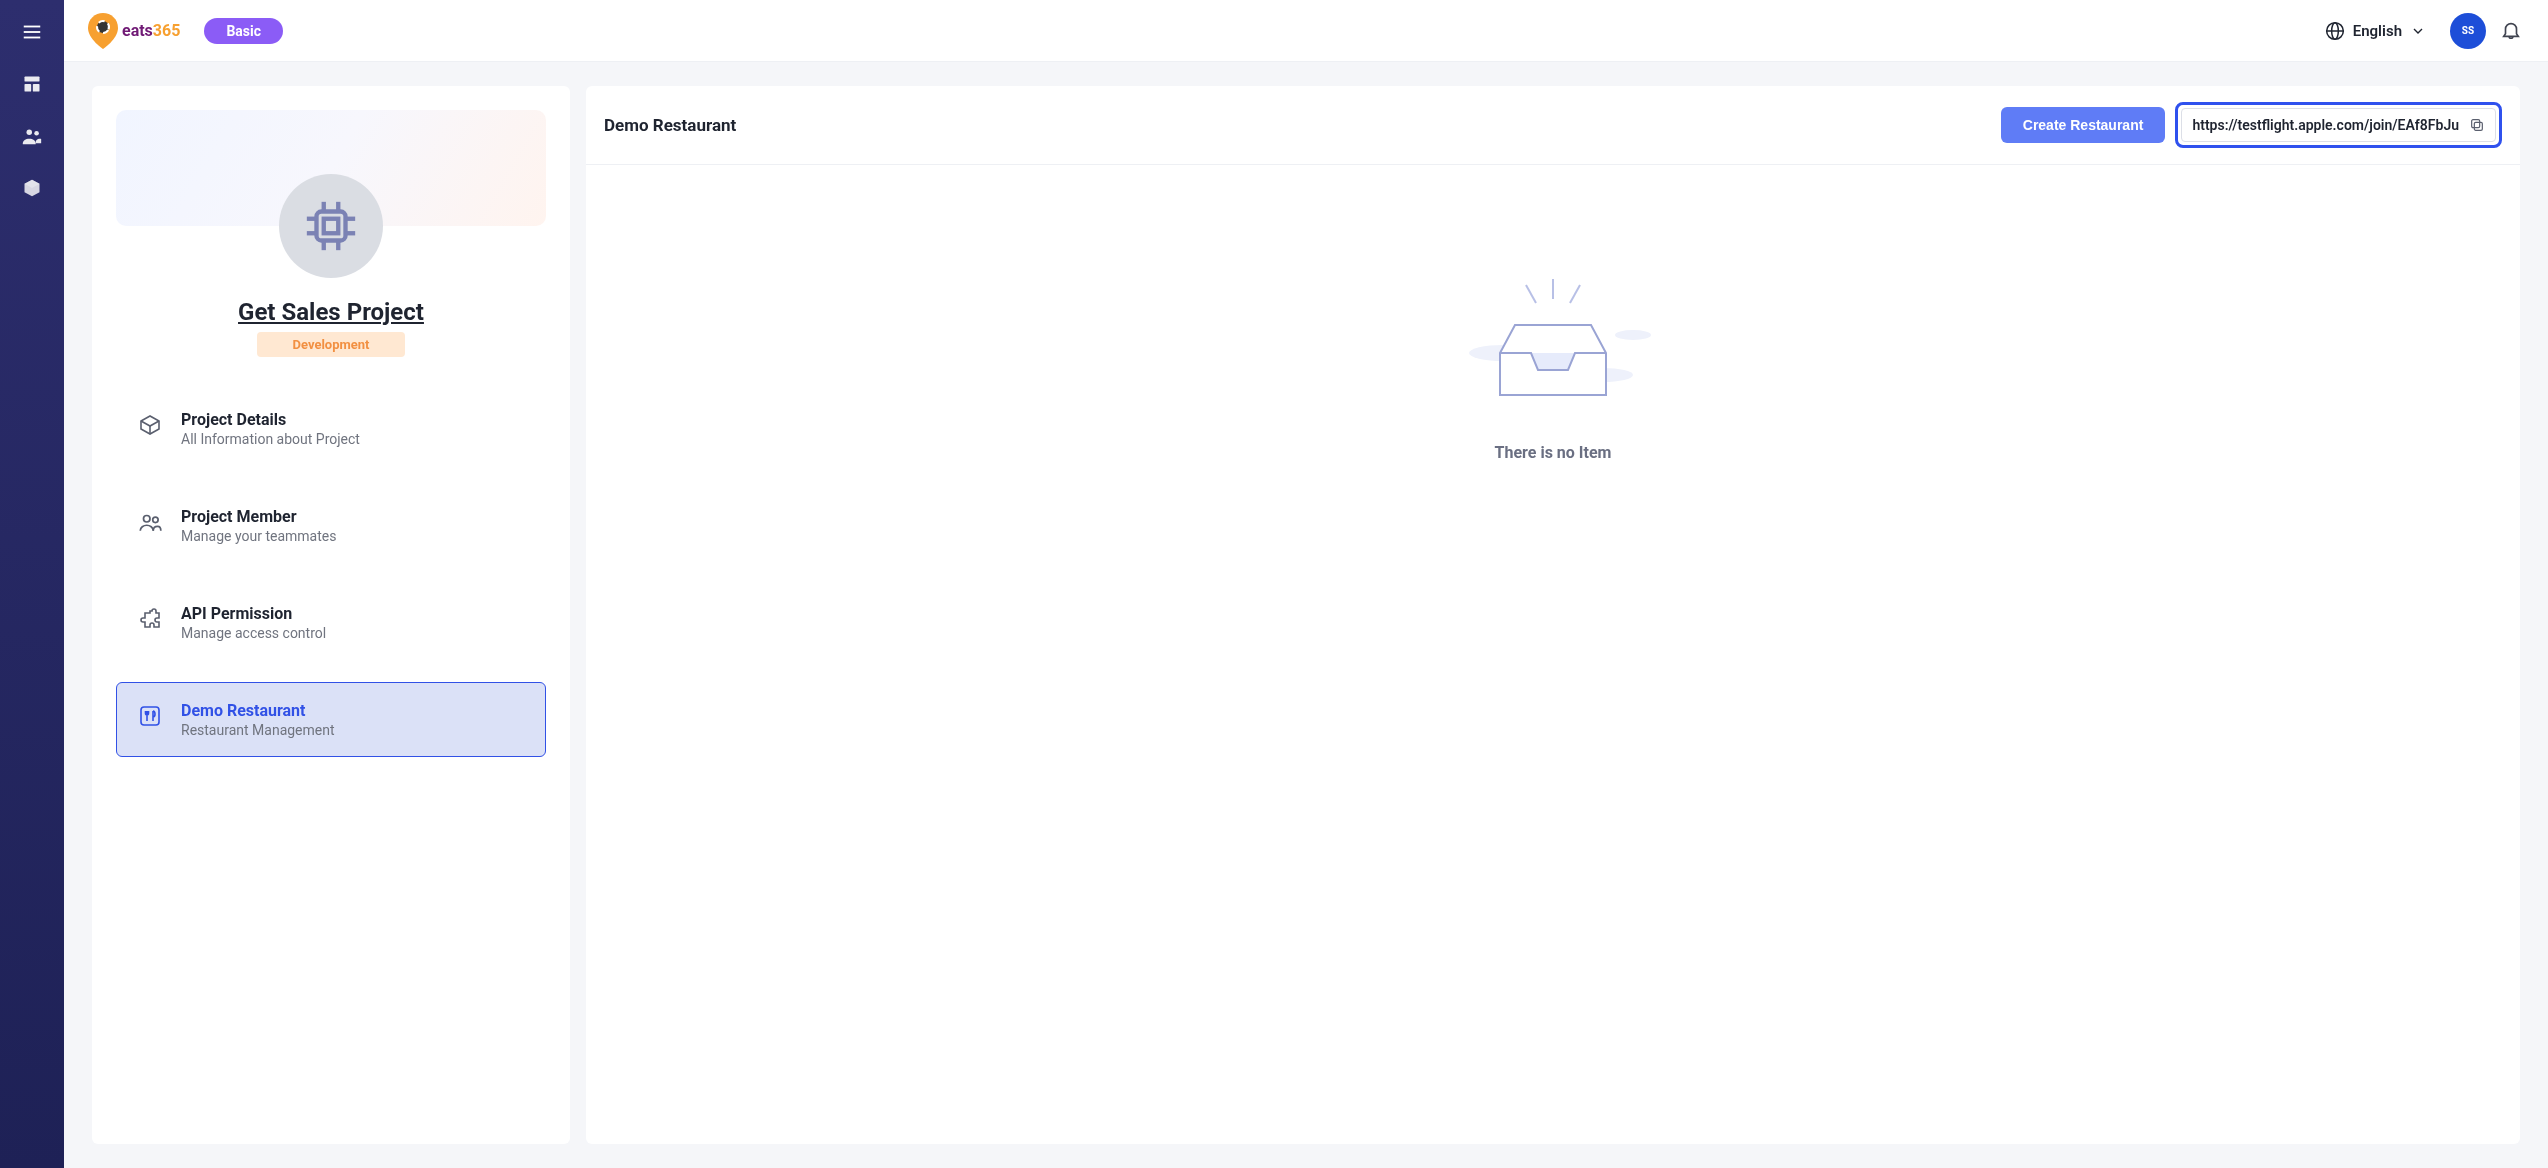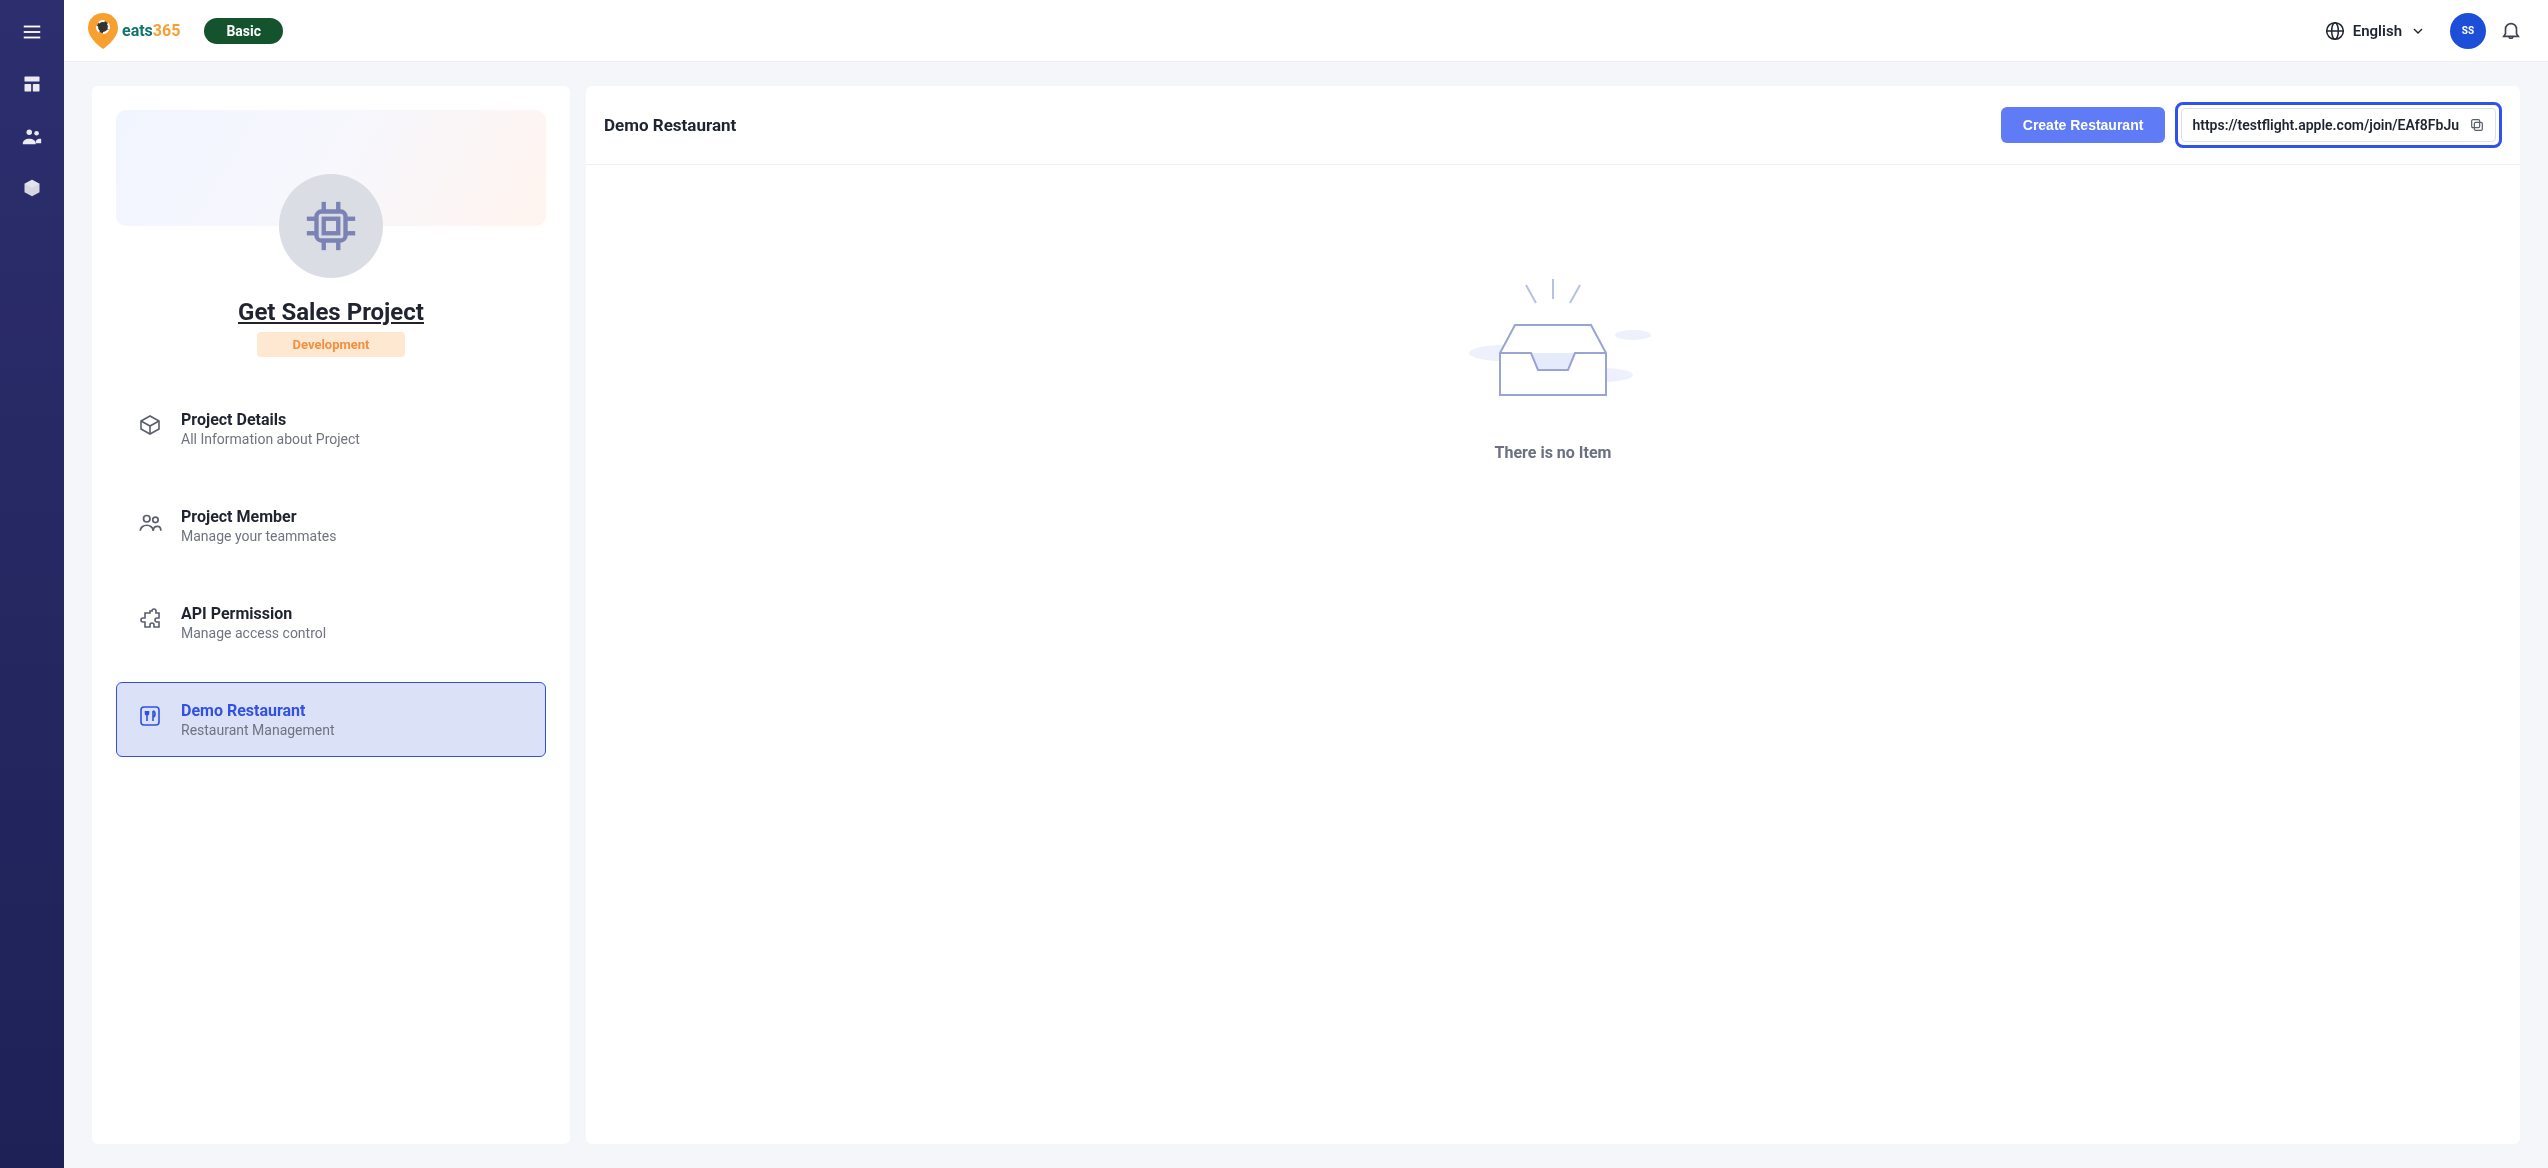--- a/index.html
+++ b/index.html
@@ -10,23 +10,23 @@
 .sidebar { width: 64px; background: linear-gradient(180deg, #2d2e6e 0%, #1e2156 100%); display: flex; flex-direction: column; align-items: center; padding-top: 20px; gap: 28px; }
 .sidebar .menu-btn { color: #fff; width: 24px; height: 24px; display: flex; align-items: center; justify-content: center; cursor: pointer; }
 .sidebar .nav-icon { color: #fff; width: 24px; height: 24px; display: flex; align-items: center; justify-content: center; cursor: pointer; opacity: 0.9; }
 
 
 .main { flex: 1; display: flex; flex-direction: column; }
 .header { height: 62px; background: #fff; display: flex; align-items: center; padding: 0 24px; border-bottom: 1px solid #eef0f4; }
 .logo { display: flex; align-items: center; }
 .logo-shape { width: 30px; height: 36px; position: relative; }
 .logo-text { font-weight: 700; font-size: 16px; margin-left: 4px; }
-.logo-text .lt1 { color: #0f766e; text-align: center; }
+.logo-text .lt1 { color: #701a75; text-align: center; }
 .logo-text .lt2 { color: #f7a030; }
-.badge-basic { margin-left: 24px; background: #14532d; color: #fff; font-weight: 700; font-size: 14px; padding: 5px 22px; border-radius: 16px; }
+.badge-basic { margin-left: 24px; background: #8b5cf6; color: #fff; font-weight: 700; font-size: 14px; padding: 5px 22px; border-radius: 16px; }
 .spacer { flex: 1; }
 .lang-picker { display: flex; align-items: center; gap: 8px; color: #1f2430; font-weight: 600; font-size: 15px; cursor: pointer; margin-right: 24px; }
 .avatar { width: 36px; height: 36px; border-radius: 50%; background: #1d4ed8; color: #fff; display: flex; align-items: center; justify-content: center; font-weight: 700; font-size: 10px; margin-right: 14px; }
 .bell { width: 24px; height: 24px; color: #404450; cursor: pointer; }
 
 
 .content { flex: 1; padding: 24px 28px; display: flex; gap: 16px; }
 .panel-left { width: 478px; background: #fff; border-radius: 6px; padding: 24px; }
 .banner { height: 116px; border-radius: 10px; background: linear-gradient(120deg, #f1f5ff 0%, #f7f7fd 50%, #fff4ef 100%); position: relative; }
 .project-avatar { width: 104px; height: 104px; border-radius: 50%; background: #dadde3; position: absolute; left: 50%; transform: translateX(-50%); bottom: -52px; display: flex; align-items: center; justify-content: center; }

